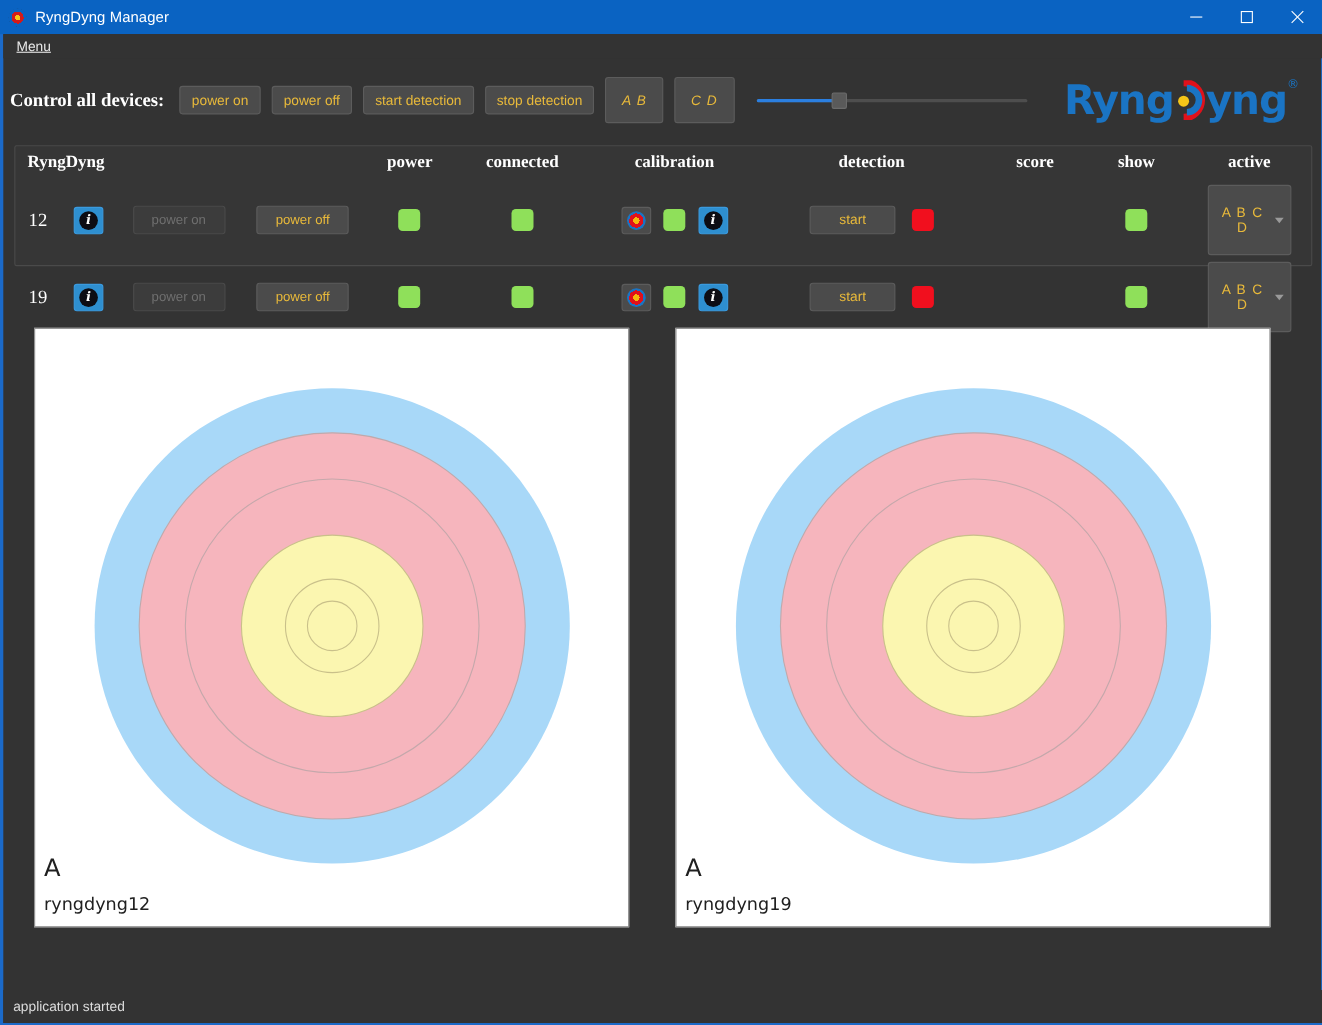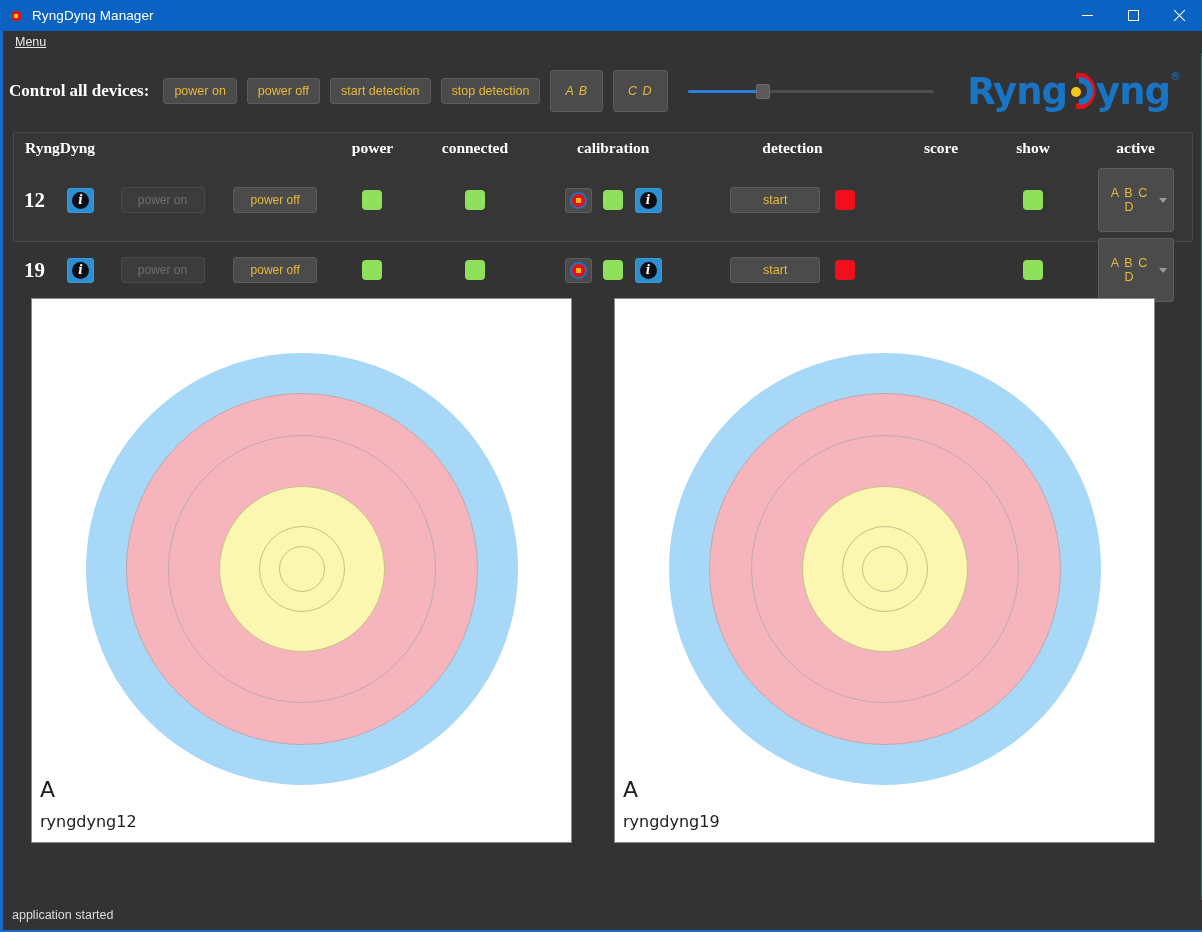--- a/index.html
+++ b/index.html
@@ -133,41 +133,41 @@
   .col-poff   { width: 110px; }
   .col-power  { width: 80px; }
   .col-conn   { width: 120px; }
   .col-calib  { width: 150px; }
   .col-det    { width: 200px; }
   .col-score  { width: 90px; }
   .col-show   { width: 90px; }
   .col-active { width: 110px; }
 
   .dev-id {
-    color: #ffffff; font-size: 21px; font-weight: bold;
+    color: #ffffff; font-size: 17px; font-weight: normal;
     font-family: "Liberation Serif", serif; text-align: right; padding-right: 4px;
   }
   .info-btn {
     display: inline-flex; align-items: center; justify-content: center;
     width: 27px; height: 25px; background: #2e8fd0; border: 1px solid #3a9ade;
     border-radius: 3px;
   }
   .info-dot {
     width: 17px; height: 17px; border-radius: 50%; background: #0d0d14;
     color: #fff; font-size: 12px; font-weight: bold; font-style: italic;
     font-family: "DejaVu Serif", serif;
     display: flex; align-items: center; justify-content: center; line-height: 1;
   }
   .rowbtn {
     display: inline-block; width: 84px; padding: 5px 0; border-radius: 3px;
     background: #4b4b4b; border: 1px solid #5c5c5c; color: #e8b93a; font-size: 12px;
   }
   .rowbtn.disabled { color: #6f6f6f; background: #3c3c3c; border-color: #4a4a4a; }
   .startbtn {
-    display: inline-block; width: 90px; padding: 5px 17px; border-radius: 3px;
+    display: inline-block; width: 78px; padding: 5px 17px; border-radius: 3px;
     background: #4b4b4b; border: 1px solid #5c5c5c; color: #e8b93a; font-size: 12.5px;
     margin-right: 10px;
   }
   .led {
     display: inline-block; width: 20px; height: 20px; border-radius: 4px;
     vertical-align: middle;
   }
   .led.green { background: #8fe05a; }
   .led.red   { background: #f10f1e; }
   .calib-icon {

